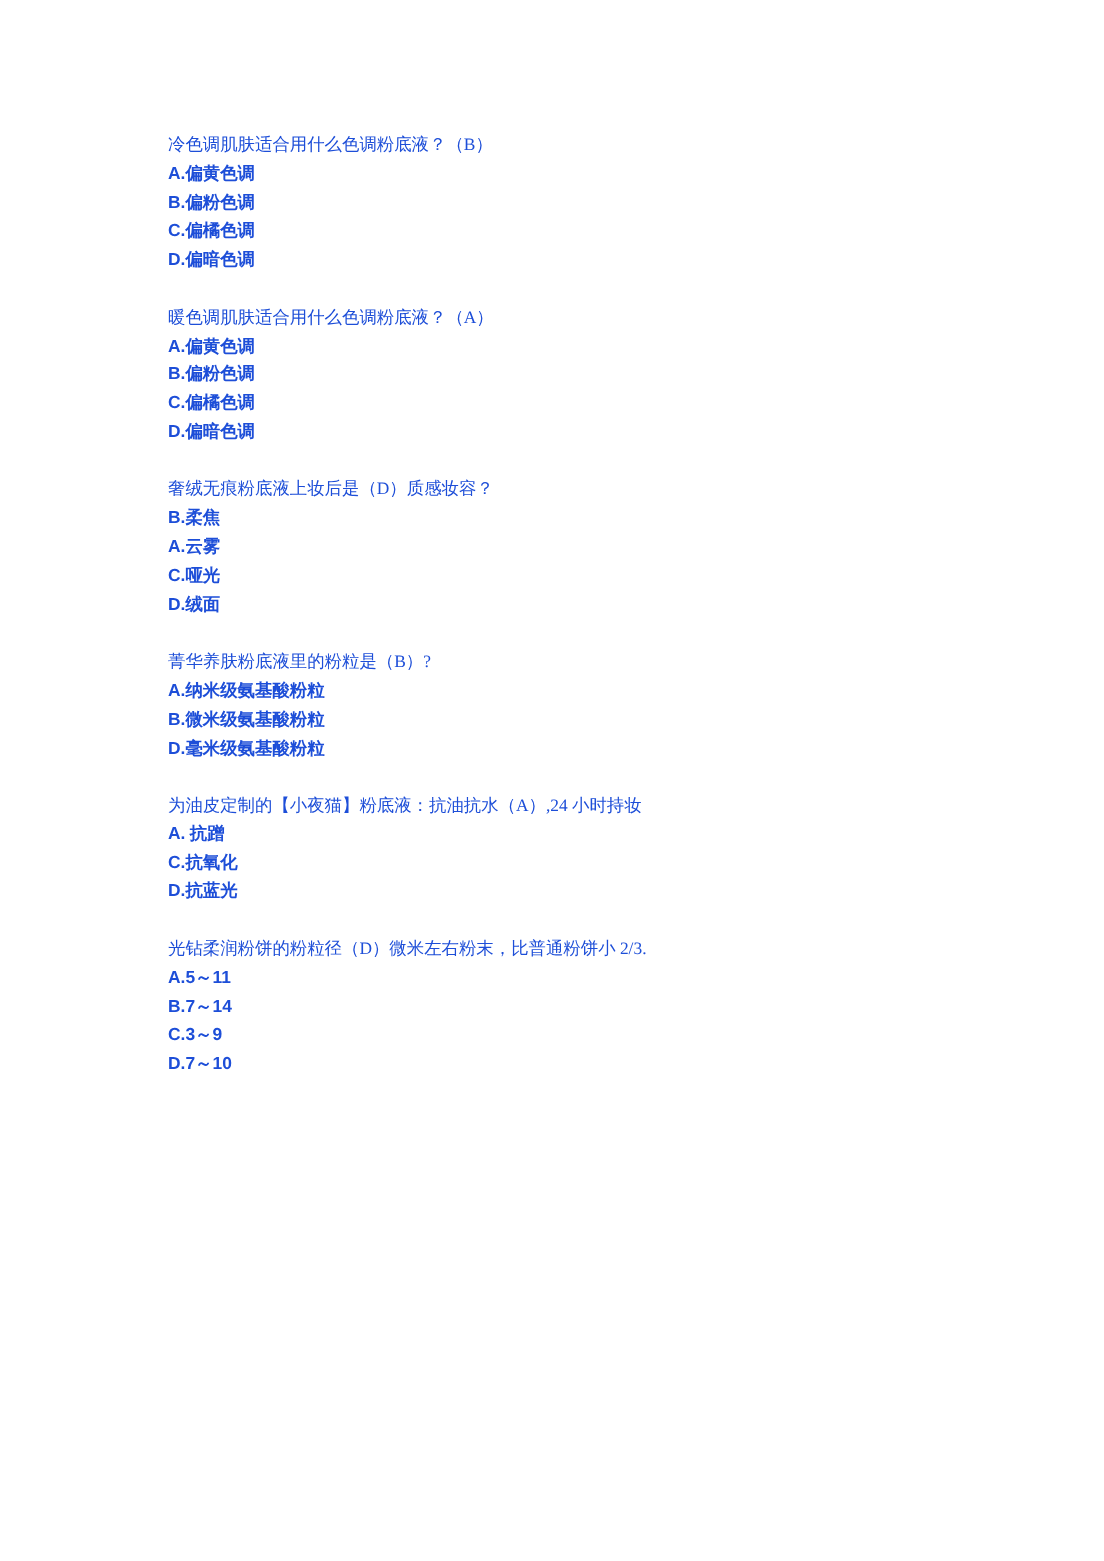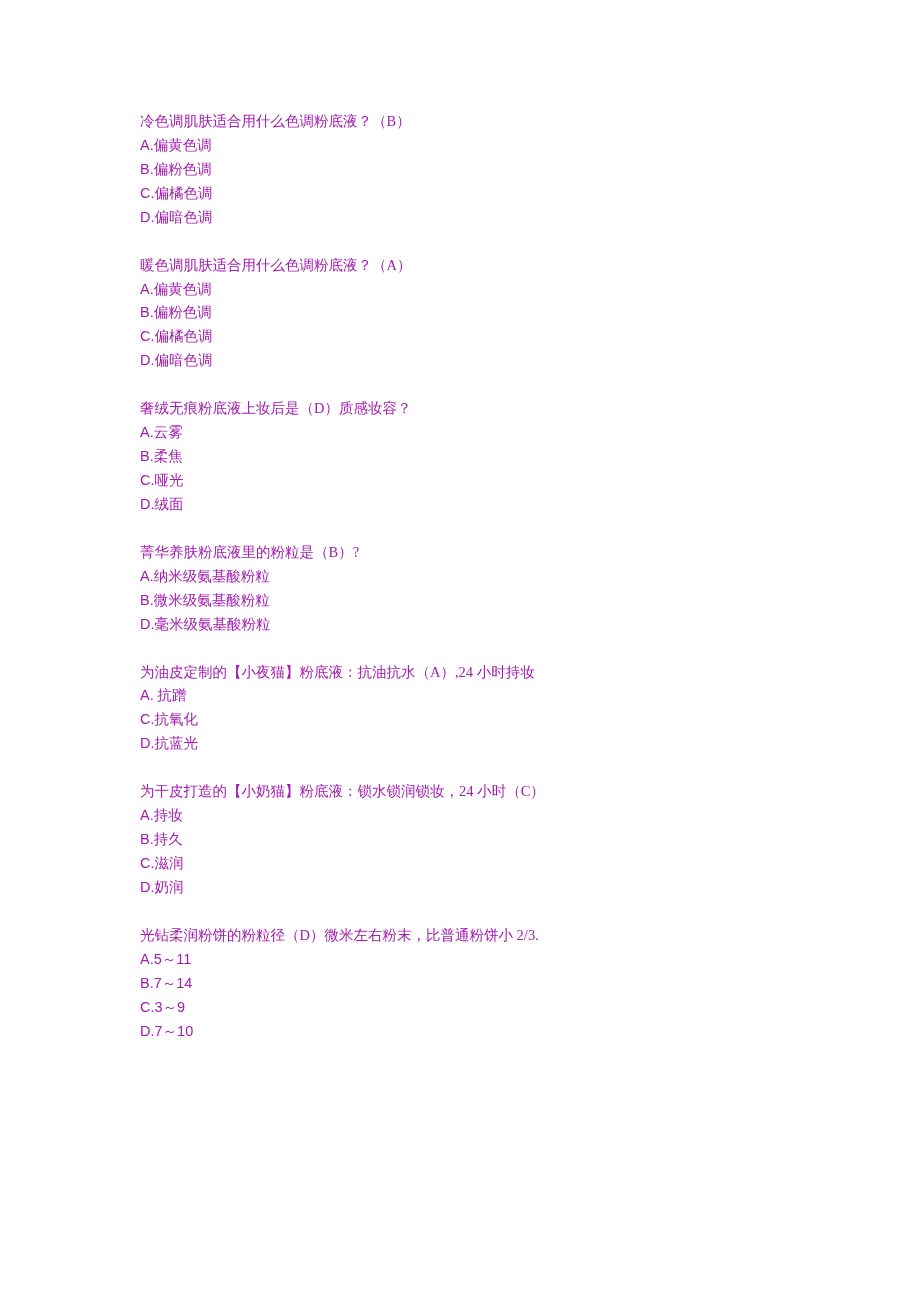--- a/index.html
+++ b/index.html
@@ -4,32 +4,33 @@
 <style>
   body {
     margin: 0;
     padding: 0;
     background: #ffffff;
     font-family: "SimSun", "宋体", serif;
     width: 920px;
   }
   .page {
     padding: 110px 140px 60px 140px;
-    color: #a21caf;
+    color: #1d4ed8;
     font-size: 14.5px;
     line-height: 1.65;
   }
   .question-block {
     margin-bottom: 24px;
   }
   .question-text {
     font-family: "SimSun", "宋体", serif;
   }
   .option {
     font-family: "SimSun", "宋体", serif;
+    font-weight: bold;
   }
   .opt-letter {
     font-family: Arial, "Helvetica Neue", sans-serif;
   }
   .latin {
     font-family: Arial, "Helvetica Neue", sans-serif;
     margin-top: 14px;
   }
 </style>
 </head>
@@ -48,47 +49,40 @@
   <div class="question-block">
     <div class="question-text">暖色调肌肤适合用什么色调粉底液？（A）</div>
     <div class="option"><span class="opt-letter">A.</span><span>偏黄色调</span></div>
     <div class="option"><span class="opt-letter">B.</span><span>偏粉色调</span></div>
     <div class="option"><span class="opt-letter">C.</span><span>偏橘色调</span></div>
     <div class="option"><span class="opt-letter">D.</span><span>偏暗色调</span></div>
   </div>
 
   <div class="question-block">
     <div class="question-text">奢绒无痕粉底液上妆后是（D）质感妆容？</div>
+    <div class="option"><span class="opt-letter">B.</span><span>柔焦</span></div>
     <div class="option"><span class="opt-letter">A.</span><span>云雾</span></div>
-    <div class="option"><span class="opt-letter">B.</span><span>柔焦</span></div>
     <div class="option"><span class="opt-letter">C.</span><span>哑光</span></div>
     <div class="option"><span class="opt-letter">D.</span><span>绒面</span></div>
   </div>
 
   <div class="question-block">
     <div class="question-text">菁华养肤粉底液里的粉粒是（B）?</div>
     <div class="option"><span class="opt-letter">A.</span><span>纳米级氨基酸粉粒</span></div>
     <div class="option"><span class="opt-letter">B.</span><span>微米级氨基酸粉粒</span></div>
     <div class="option"><span class="opt-letter">D.</span><span>毫米级氨基酸粉粒</span></div>
   </div>
 
   <div class="question-block">
     <div class="question-text">为油皮定制的【小夜猫】粉底液：抗油抗水（A）,24 小时持妆</div>
     <div class="option"><span class="opt-letter">A.</span><span> 抗蹭</span></div>
     <div class="option"><span class="opt-letter">C.</span><span>抗氧化</span></div>
     <div class="option"><span class="opt-letter">D.</span><span>抗蓝光</span></div>
   </div>
 
-  <div class="question-block">
-    <div class="question-text">为干皮打造的【小奶猫】粉底液：锁水锁润锁妆，24 小时（C）</div>
-    <div class="option"><span class="opt-letter">A.</span><span>持妆</span></div>
-    <div class="option"><span class="opt-letter">B.</span><span>持久</span></div>
-    <div class="option"><span class="opt-letter">C.</span><span>滋润</span></div>
-    <div class="option"><span class="opt-letter">D.</span><span>奶润</span></div>
-  </div>
 
   <div class="question-block">
     <div class="question-text">光钻柔润粉饼的粉粒径（D）微米左右粉末，比普通粉饼小 2/3.</div>
     <div class="option"><span class="opt-letter">A.</span><span class="latin">5～11</span></div>
     <div class="option"><span class="opt-letter">B.</span><span class="latin">7～14</span></div>
     <div class="option"><span class="opt-letter">C.</span><span class="latin">3～9</span></div>
     <div class="option"><span class="opt-letter">D.</span><span class="latin">7～10</span></div>
   </div>
 
 </div>

